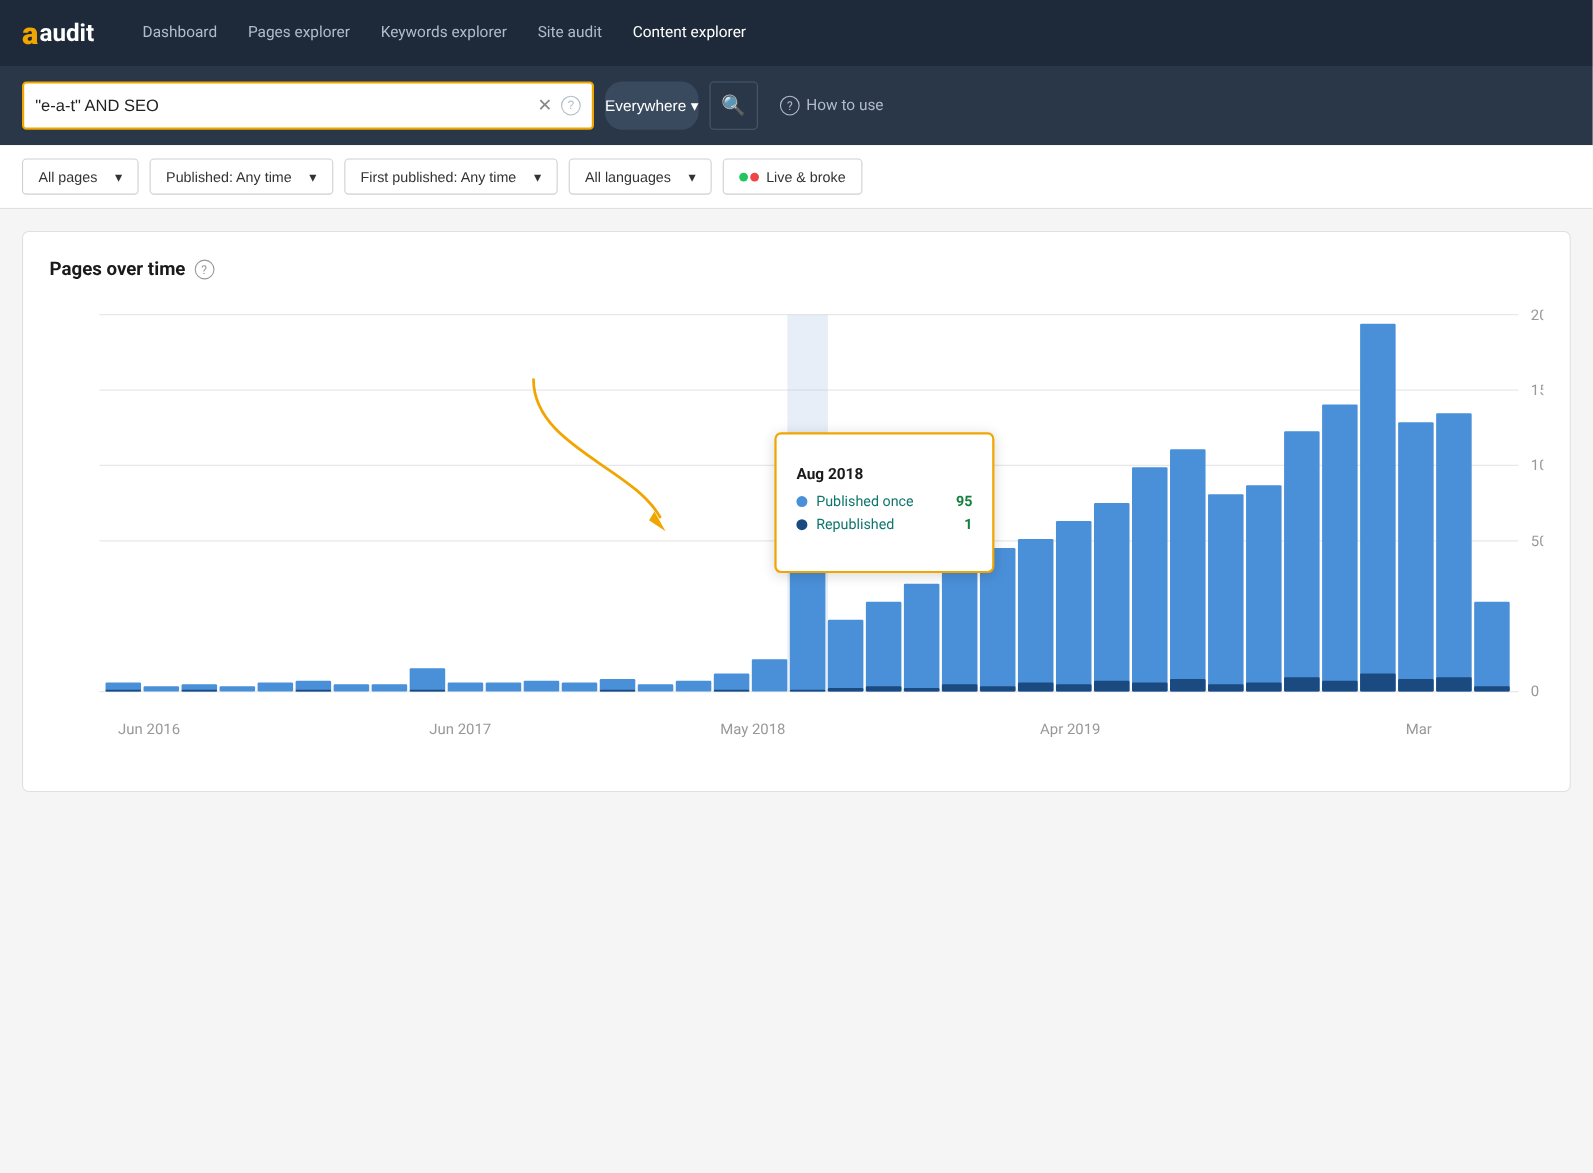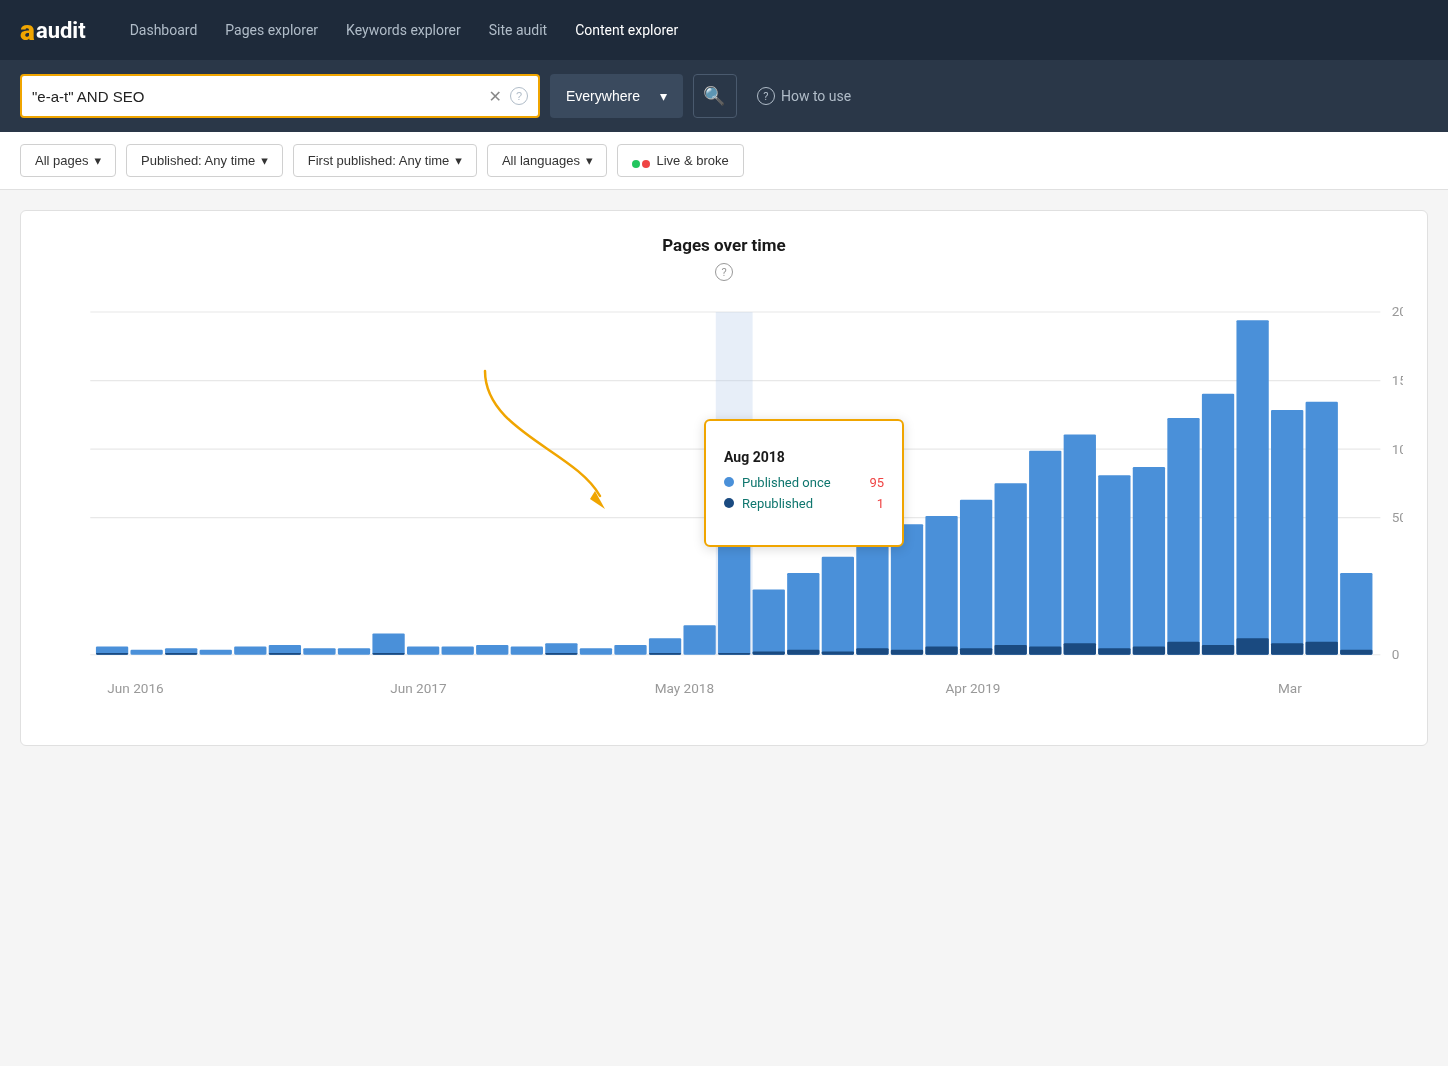--- a/index.html
+++ b/index.html
@@ -62,24 +62,24 @@
     }
     .icon-btn {
       background: none; border: none; cursor: pointer; color: #888; font-size: 16px;
       display: flex; align-items: center;
     }
     .everywhere-btn {
       background: #3a4a5e;
       border: none;
       color: #fff;
       font-size: 14px;
-      border-radius: 4px;
+      border-radius: 16px;
       height: 44px;
-      padding: 0 16px;
-      display: flex; align-items: center; gap: 20px;
+      padding: 0 0;
+      display: flex; align-items: center; gap: 4px;
       cursor: pointer;
     }
     .search-btn {
       background: #2a3748;
       border: 1px solid #4a5a6e;
       color: #fff;
       height: 44px;
       width: 44px;
       border-radius: 4px;
       display: flex; align-items: center; justify-content: center;
@@ -106,52 +106,52 @@
       gap: 10px;
     }
     .filter-btn {
       border: 1px solid #d0d0d0;
       background: #fff;
       border-radius: 4px;
       padding: 8px 14px;
       font-size: 13px;
       color: #333;
       cursor: pointer;
-      display: flex; align-items: center; gap: 6px;
+      display: flex; align-items: center; gap: 16px;
       white-space: nowrap;
     }
     .live-broke-btn {
       border: 1px solid #d0d0d0;
       background: #fff;
       border-radius: 4px;
       padding: 8px 14px;
       font-size: 13px;
       color: #333;
       cursor: pointer;
-      display: flex; align-items: flex-end; gap: 6px;
+      display: flex; align-items: center; gap: 6px;
       white-space: nowrap;
     }
     .link-icon {
       display: flex; align-items: center; gap: 2px;
     }
     .dot-green { width: 8px; height: 8px; border-radius: 50%; background: #22c55e; }
     .dot-red { width: 8px; height: 8px; border-radius: 50%; background: #ef4444; }
 
     
     .main-content {
       padding: 20px;
     }
     .chart-card {
       background: #fff;
       border-radius: 6px;
       border: 1px solid #e0e0e0;
       padding: 24px;
     }
     .chart-title-row {
-      display: flex; align-items: center; gap: 8px; margin-bottom: 20px; flex-direction: column;
+      display: flex; align-items: center; gap: 8px; margin-bottom: 20px;
     }
     .chart-title {
       font-size: 17px; font-weight: 700; color: #1a1a1a;
     }
     .chart-help {
       width: 18px; height: 18px; border-radius: 50%; border: 1.5px solid #999;
       display: flex; align-items: center; justify-content: center;
       font-size: 11px; color: #999; cursor: pointer;
     }
 
@@ -185,21 +185,21 @@
     }
     .tooltip-row {
       display: flex; align-items: center; gap: 8px; margin-bottom: 6px;
     }
     .tooltip-dot {
       width: 10px; height: 10px; border-radius: 50%;
     }
     .tooltip-dot-light { background: #4a90d9; }
     .tooltip-dot-dark { background: #1a4a80; }
     .tooltip-label { font-size: 13px; color: #0f766e; flex: 1; }
-    .tooltip-value { font-size: 13px; font-weight: 400; color: #ef4444; }
+    .tooltip-value { font-size: 13px; font-weight: 700; color: #15803d; }
 
     
     .arrow-svg {
       position: absolute;
       left: 28%;
       top: 12%;
       width: 220px;
       height: 180px;
       pointer-events: none;
     }

